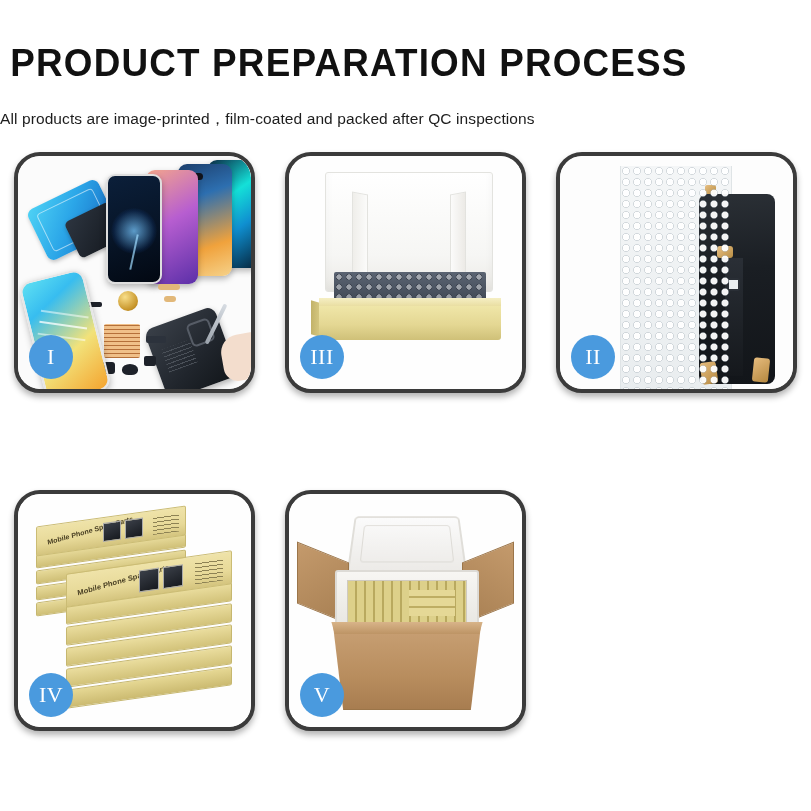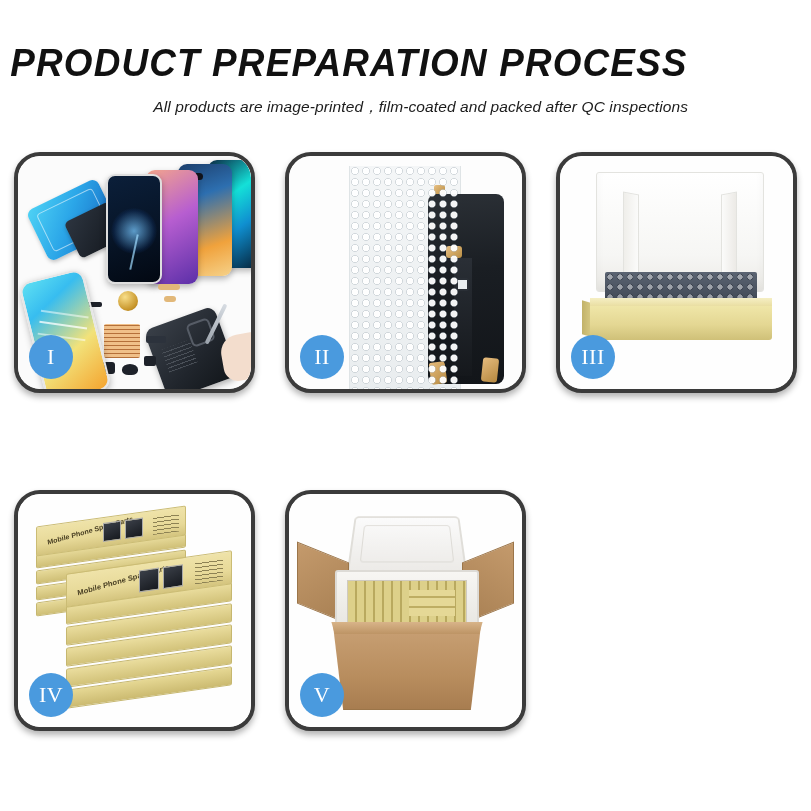--- a/index.html
+++ b/index.html
@@ -18,36 +18,35 @@
     height: 811px;
     background: #ffffff;
   }
 
   
   .header {
     position: absolute;
     top: 44px;
     left: 0;
     width: 688px;
-    text-align: right;
-    font-style: italic;
+    text-align: left;
   }
 
   .page-title {
     font-size: 38px;
     font-weight: 700;
     letter-spacing: 1.2px;
     color: #111111;
     line-height: 1.05;
     transform: scaleX(0.97);
     white-space: nowrap;
   }
 
   .page-subtitle {
-    margin-top: 13px;
+    margin-top: 25px;
     font-size: 15.5px;
     font-weight: 400;
     color: #1c1c1c;
     letter-spacing: 0.1px;
     white-space: nowrap;
   }
 
   
   .grid {
     position: absolute;
@@ -499,49 +498,49 @@
         <div class="chip c9"></div>
         <div class="chip c10"></div>
         <div class="tweezer"></div>
         <div class="hand"></div>
       </div>
       <div class="badge">I</div>
     </div>
 
     <div class="panel">
       <div class="panel-photo">
+        <div class="p3-bg"></div>
+        <div class="p3-lid">
+          <div class="p3-lid-tab-l"></div>
+          <div class="p3-lid-tab-r"></div>
+        </div>
+        <div class="p3-box-side-l"></div>
+        <div class="p3-box-side-r"></div>
+        <div class="p3-foam"></div>
+        <div class="p3-box-rim"></div>
+        <div class="p3-box-front"></div>
+      </div>
+      <div class="badge">III</div>
+    </div>
+
+    <div class="panel">
+      <div class="panel-photo">
         <div class="p2-bg"></div>
         <div class="bubble-bag">
           <div class="p2-screen"></div>
           <div class="p2-flex"></div>
           <div class="p2-conn"></div>
           <div class="p2-gold-a"></div>
           <div class="p2-gold-b"></div>
           <div class="p2-gold-c"></div>
           <div class="p2-gold-d"></div>
           <div class="bubble-tex"></div>
         </div>
       </div>
       <div class="badge">II</div>
-    </div>
-
-    <div class="panel">
-      <div class="panel-photo">
-        <div class="p3-bg"></div>
-        <div class="p3-lid">
-          <div class="p3-lid-tab-l"></div>
-          <div class="p3-lid-tab-r"></div>
-        </div>
-        <div class="p3-box-side-l"></div>
-        <div class="p3-box-side-r"></div>
-        <div class="p3-foam"></div>
-        <div class="p3-box-rim"></div>
-        <div class="p3-box-front"></div>
-      </div>
-      <div class="badge">III</div>
     </div>
 
     <div class="panel">
       <div class="panel-photo">
         <div class="p4-bg"></div>
         <div class="stack">
 
           <div class="kbox bx-back-s4"></div>
           <div class="kbox bx-back-s3"></div>
           <div class="kbox bx-back-s2"></div>

